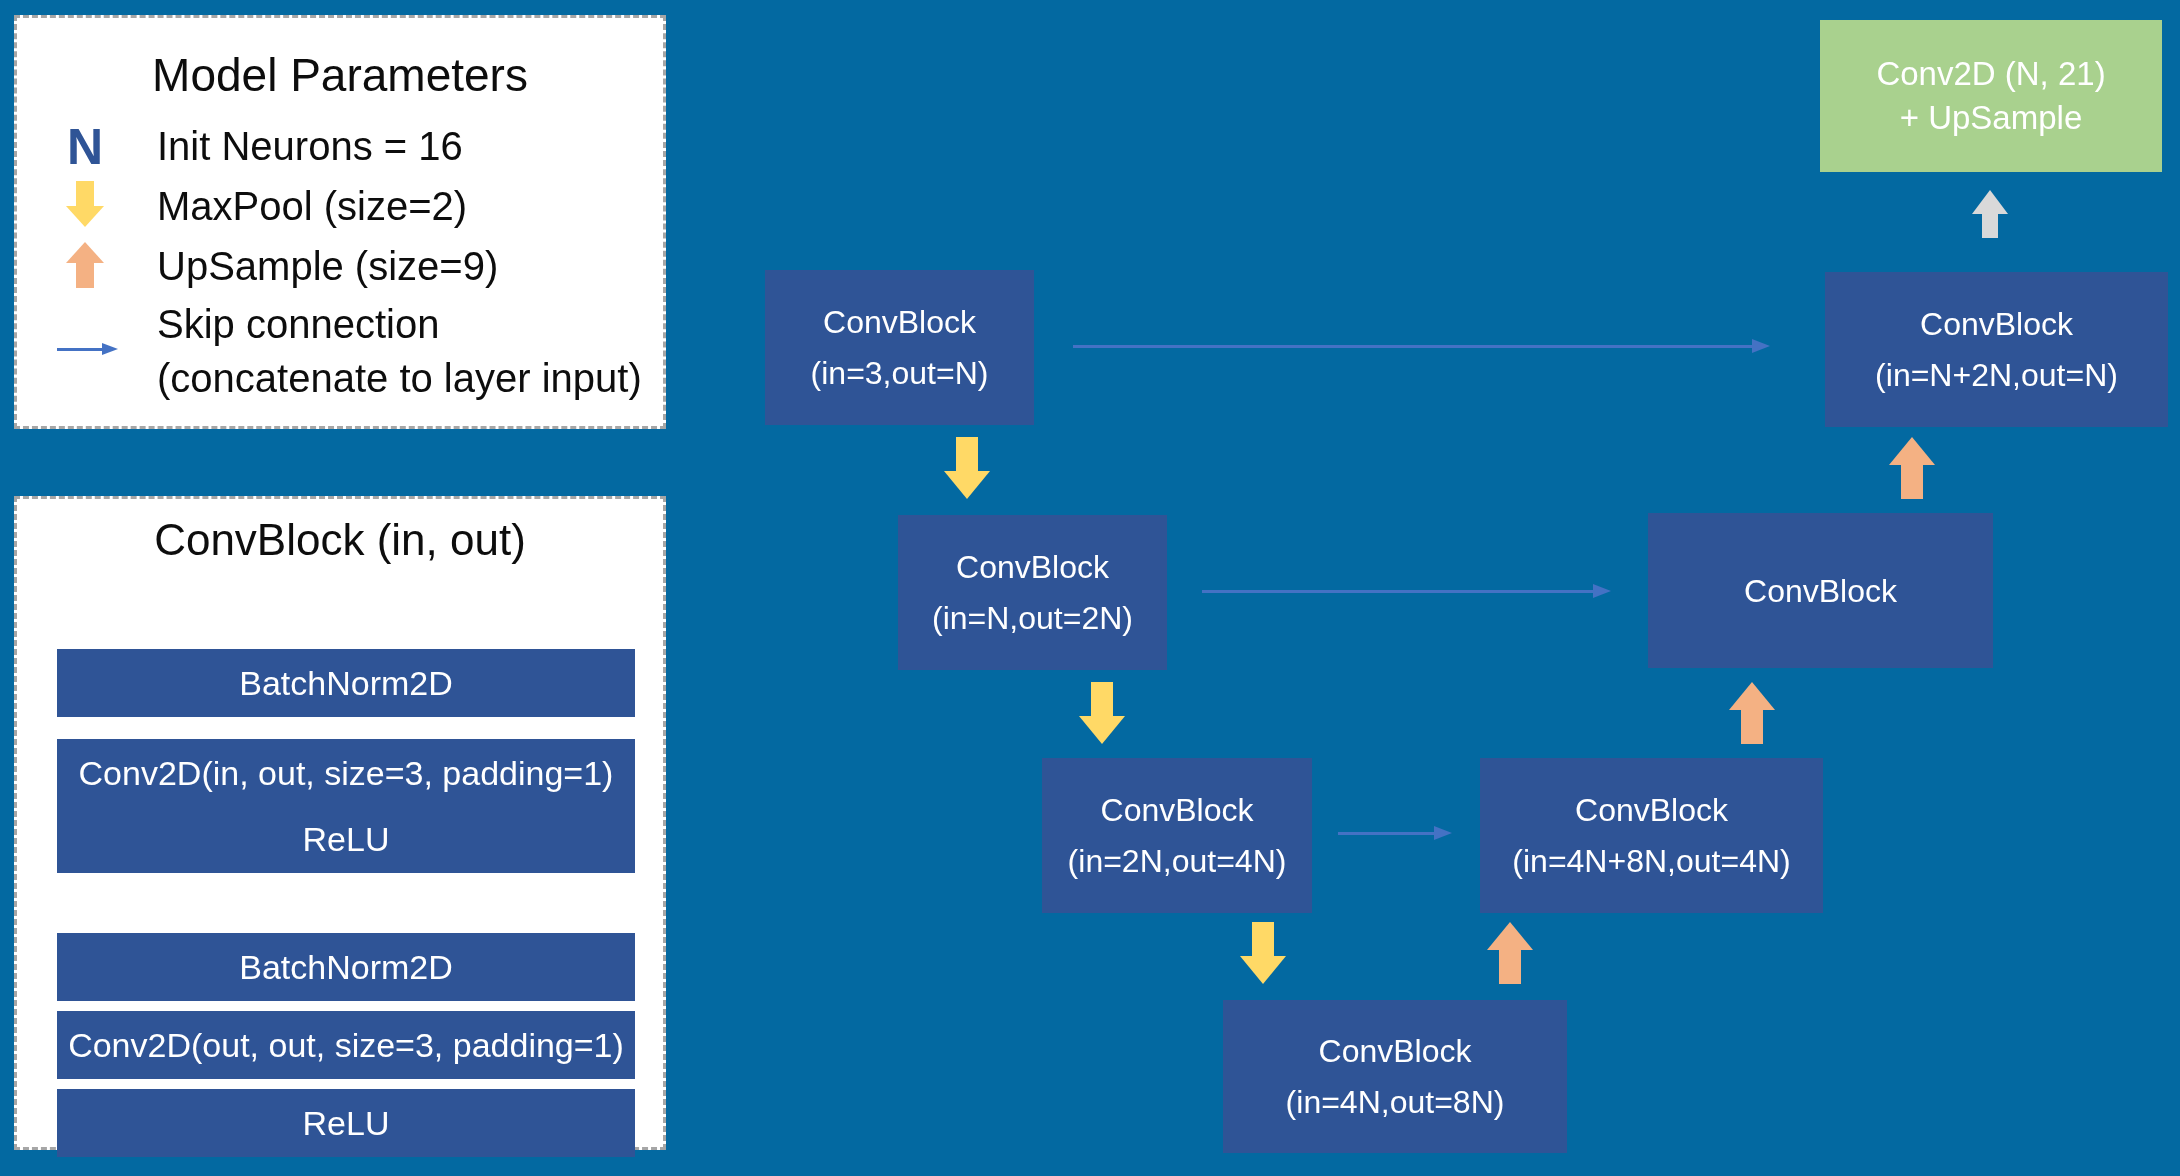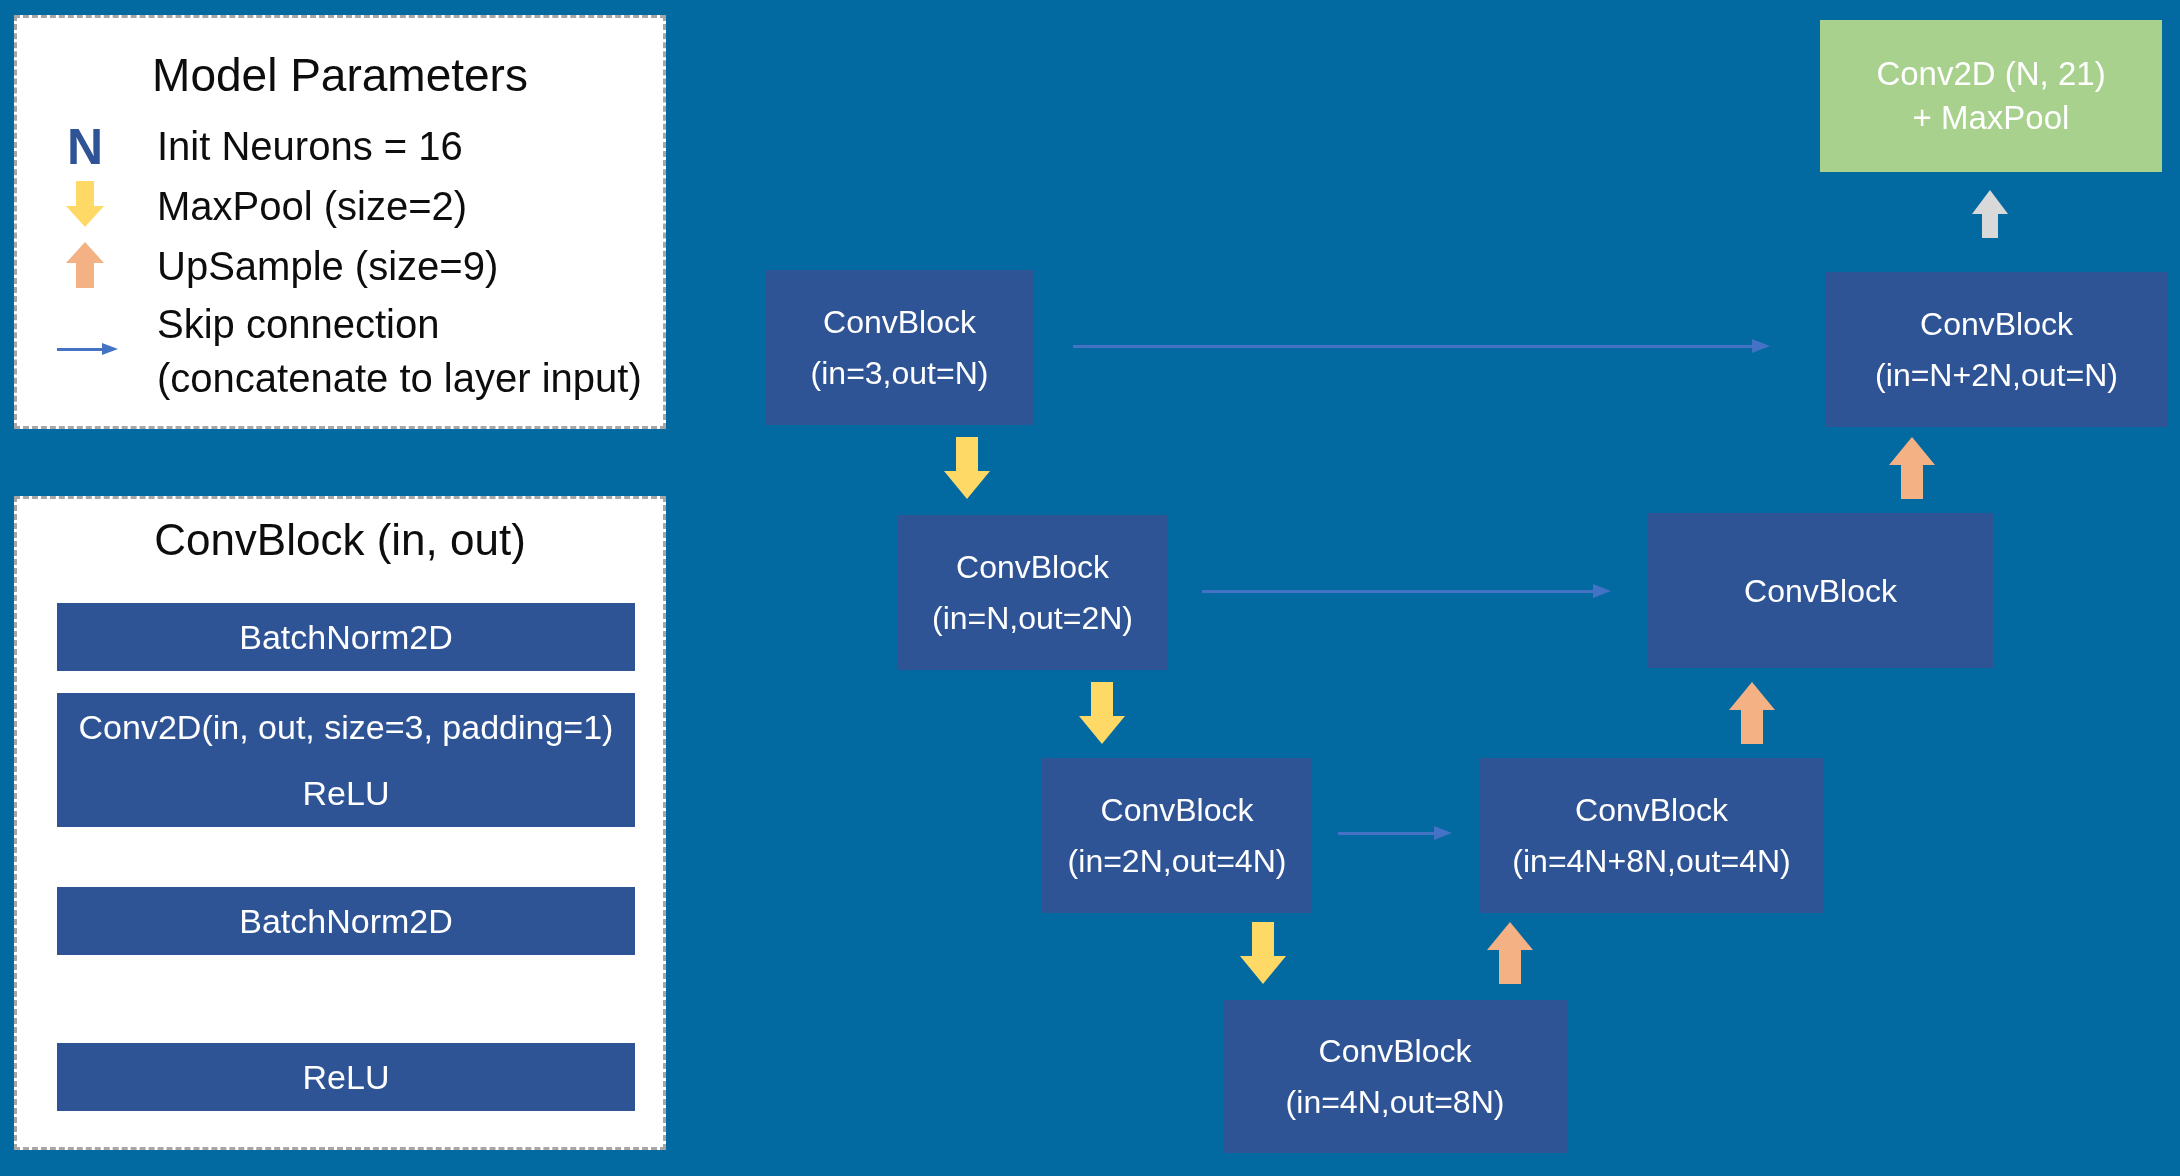--- a/index.html
+++ b/index.html
@@ -59,20 +59,21 @@
     position: absolute;
     left: 40px;
     width: 578px;
     height: 68px;
     background: var(--block-blue);
     color: var(--text-white);
     font-size: 34px;
     line-height: 68px;
     text-align: center;
     white-space: nowrap;
+    margin-top: 46px;
   }
 
   
   .block {
     position: absolute;
     display: flex;
     flex-direction: column;
     justify-content: center;
     color: var(--text-white);
     text-align: center;
@@ -177,20 +178,21 @@
   </div>
 
   <div class="panel detail-panel">
     <div class="panel-title">ConvBlock (in, out)</div>
 
     <div class="layer-bar" style="top:104px">BatchNorm2D</div>
     <div class="layer-bar" style="top:194px">Conv2D(in, out, size=3, padding=1)</div>
     <div class="layer-bar" style="top:260px">ReLU</div>
 
     <div class="layer-bar" style="top:388px">BatchNorm2D</div>
+    <div class="layer-bar" style="top:466px">Conv2D(out, out, size=3, padding=1)</div>
     <div class="layer-bar" style="top:544px">ReLU</div>
   </div>
 
   <div class="block blue" style="left:765px; top:270px; width:269px; height:155px">
     <div>ConvBlock</div>
     <div>(in=3,out=N)</div>
   </div>
   <div class="block blue" style="left:898px; top:515px; width:269px; height:155px">
     <div>ConvBlock</div>
     <div>(in=N,out=2N)</div>
@@ -212,21 +214,21 @@
   <div class="block blue" style="left:1648px; top:513px; width:345px; height:155px">
     <div>ConvBlock</div>
   </div>
   <div class="block blue" style="left:1825px; top:272px; width:343px; height:155px">
     <div>ConvBlock</div>
     <div>(in=N+2N,out=N)</div>
   </div>
 
   <div class="block green" style="left:1820px; top:20px; width:342px; height:152px">
     <div>Conv2D (N, 21)</div>
-    <div>+ MaxPool</div>
+    <div>+ UpSample</div>
   </div>
 
   <div class="fat-arrow yellow" style="left:944px; top:437px">
     <i class="shaft"></i>
       <i class="head-down"></i>
   </div>
   <div class="fat-arrow yellow" style="left:1079px; top:682px">
     <i class="shaft"></i>
       <i class="head-down"></i>
   </div>

